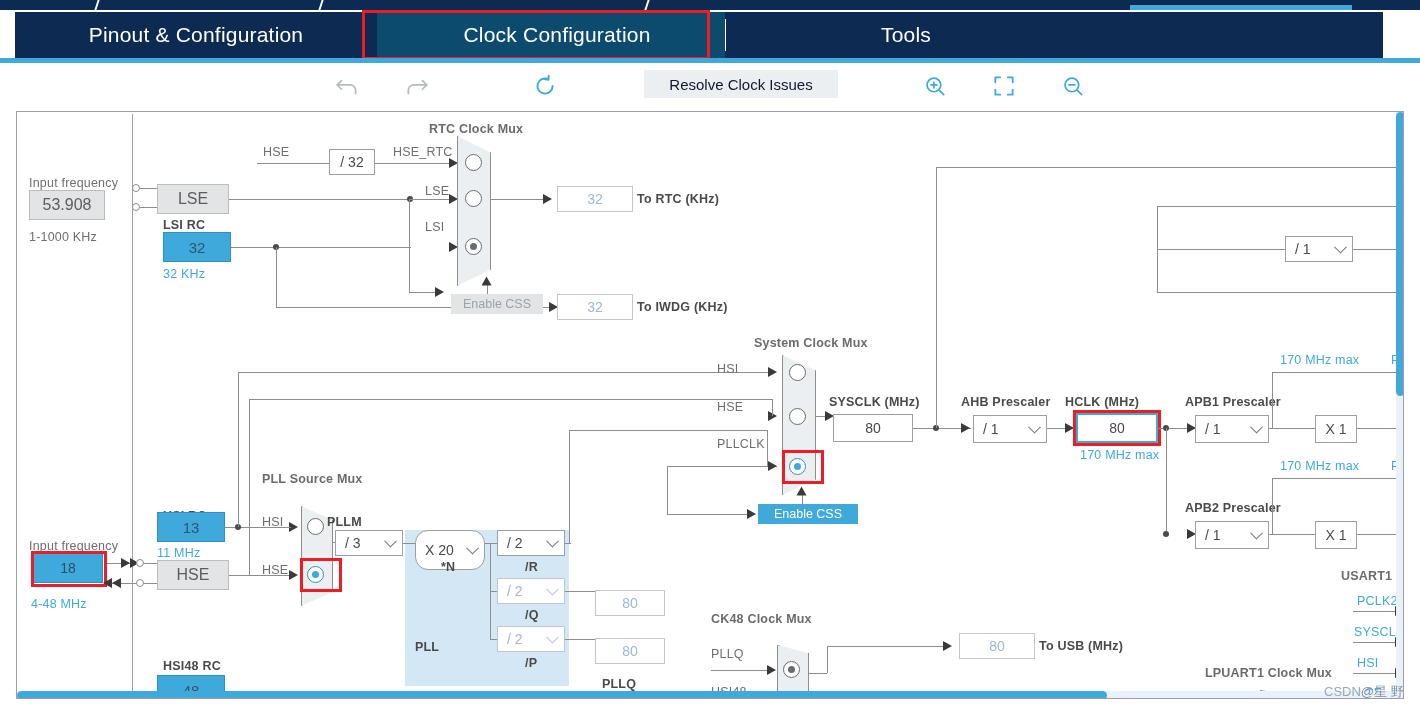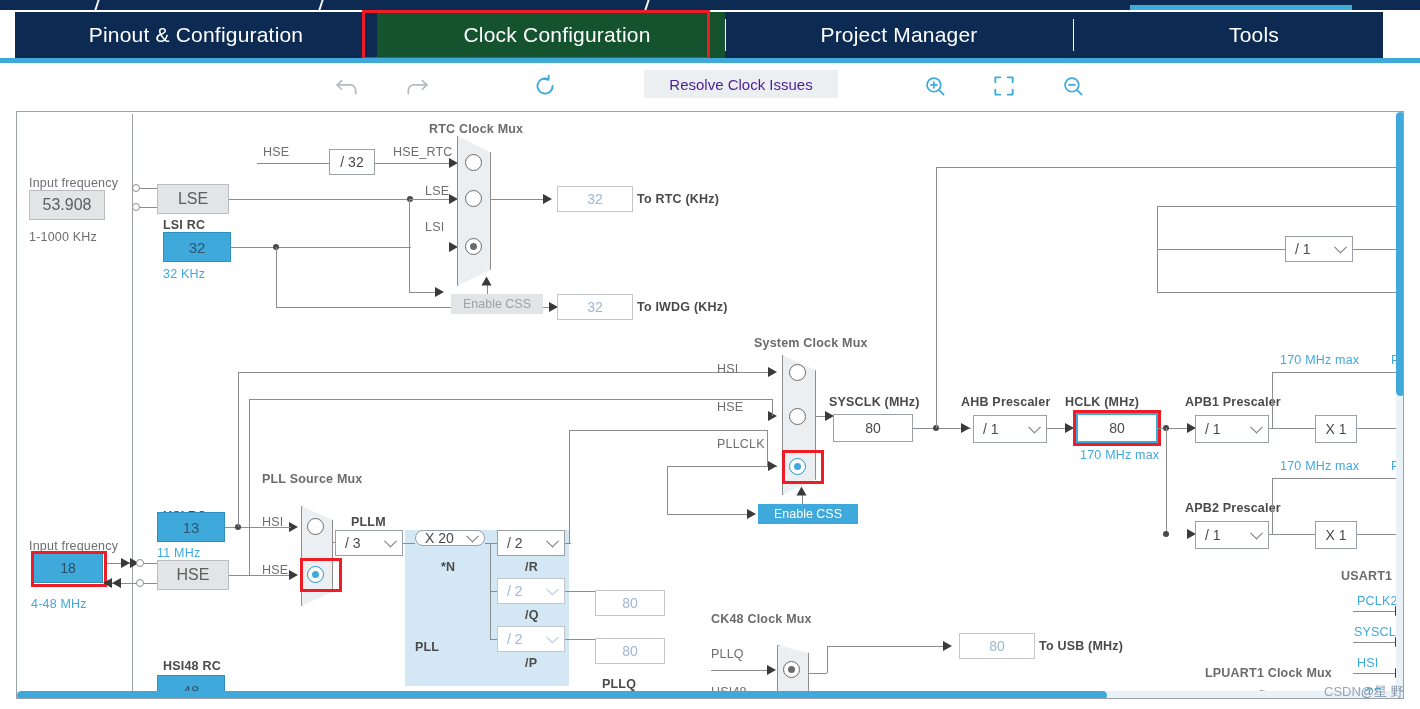--- a/index.html
+++ b/index.html
@@ -14,31 +14,31 @@
   
   #ribbon-strip { position:absolute; left:0; top:0; width:1420px; height:10px; background:#0d2b52; }
   #ribbon-strip .seam { position:absolute; top:0; width:2px; height:10px; background:#ffffff; transform:skewX(-18deg); }
   #ribbon-strip .chip { position:absolute; top:5px; height:5px; background:#3fa9dc; }
 
   
   #tabbar { position:absolute; left:0; top:12px; width:1368px; height:46px; background:#0d2b52; display:flex;margin-left:15px; }
   .tab { flex:0 0 auto; height:46px; display:flex; align-items:center; justify-content:center;
          color:#ffffff; font-size:21px; letter-spacing:.2px; position:relative; cursor:default; }
   .tab.sep::before { content:""; position:absolute; left:0; top:7px; bottom:7px; width:1px; background:#ffffff; }
-  .tab.active { background:#14532d;padding-left:12px; }
+  .tab.active { background:#0c4a6e;padding-left:12px; }
   #tab-highlight { position:absolute; left:362px; top:10px; width:348px; height:50px;
                    border:3px solid #ee1c25; pointer-events:none; }
   #tabbar-underline { position:absolute; left:0; top:58px; width:1420px; height:5px; background:#3fa9dc; }
 
   
   #toolbar { position:absolute; left:0; top:63px; width:1420px; height:46px; background:#ffffff; }
   .tb-btn { position:absolute; top:8px; height:30px; display:flex; align-items:center; justify-content:center; }
   .tb-icon { width:26px; height:28px; }
   #resolve-btn { position:absolute; left:644px; top:70px; width:194px; height:28px;
-                 background:#eceff1; color:#4c1d95; font-size:15px; display:flex;
+                 background:#eceff1; color:#0f172a; font-size:15px; display:flex;
                  align-items:center; justify-content:center; }
 
   
   #canvas { position:absolute; left:16px; top:111px; width:1388px; height:588px;
             background:#ffffff; border:1px solid #9aa0a6; overflow:hidden; }
   #canvas-inner { position:absolute; left:0; top:0; width:1388px; height:588px; }
 
   
   #vscroll { position:absolute; right:0px; top:0; width:9px; height:588px; background:#e9f2f8; }
   #vscroll .thumb { position:absolute; left:0; top:0; width:9px; height:284px; background:#3fa9dc; border-radius:5px; }
@@ -113,23 +113,20 @@
   <div class="chip" style="left:1130px; width:222px;"></div>
 </div>
 
 <div id="tabbar">
   <div class="tab" style="width:362px;">
     <span>Pinout &amp; Configuration</span>
   </div>
   <div class="tab active" style="width:348px;">
     <span>Clock Configuration</span>
   </div>
-  <div class="tab sep" style="width:348px;">
-    <span>Project Manager</span>
-  </div>
   <div class="tab sep" style="width:362px;">
     <span>Tools</span>
   </div>
 </div>
 <div id="tab-highlight"></div>
 <div id="tabbar-underline"></div>
 
 <div id="toolbar">
   <div class="tb-btn" style="left:334px;">
     <svg class="tb-icon" viewBox="0 0 24 24" fill="none" stroke="#b5bbc1" stroke-width="1.6">
@@ -304,27 +301,27 @@
   <div class="mux m2" style="left:284px; top:394px; width:32px; height:100px;"></div>
   <div class="radio" style="left:290px; top:406px;"></div>
   <div class="radio on" style="left:290px; top:454px;"></div>
   <div class="redbox" style="left:283px; top:446px; width:42px; height:34px;"></div>
   <div class="hline" style="left:316px; top:430px; width:14px;"></div>
   <div class="arrow" style="left:321px; top:425px;"></div>
 
   <div class="pll-region" style="left:388px; top:418px; width:164px; height:156px;"></div>
   <div class="lbl dark" style="left:398px; top:528px;">PLL</div>
 
-  <div class="lbl dark" style="left:334px; top:403px;">PLLM</div>
+  <div class="lbl dark" style="left:310px; top:403px;">PLLM</div>
   <div class="sel-box" style="left:318px; top:418px; width:68px; height:26px;">
     <span>/ 3</span>
     <span class="caret"></span>
   </div>
 
-  <div class="sel-box" style="left:398px; top:418px; width:70px; height:16px;border-radius:13px;">
+  <div class="sel-box" style="left:398px; top:418px; width:70px; height:40px;border-radius:13px;">
     <span>X 20</span>
     <span class="caret"></span>
   </div>
   <div class="lbl dark" style="left:424px; top:448px;">*N</div>
 
   <div class="sel-box" style="left:480px; top:418px; width:68px; height:26px;">
     <span>/ 2</span>
     <span class="caret"></span>
   </div>
   <div class="lbl dark" style="left:508px; top:448px;">/R</div>

